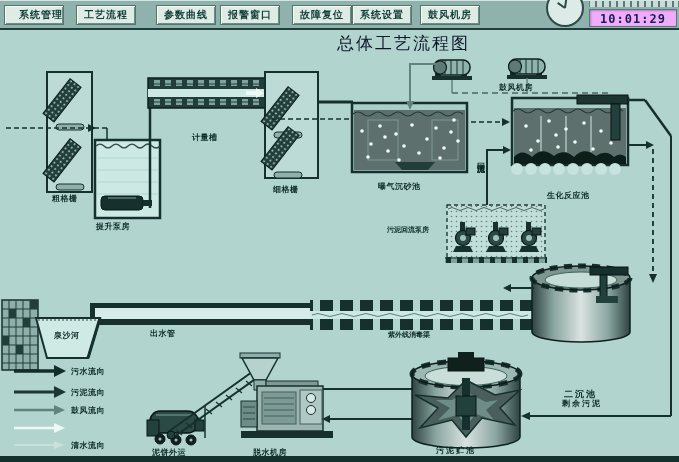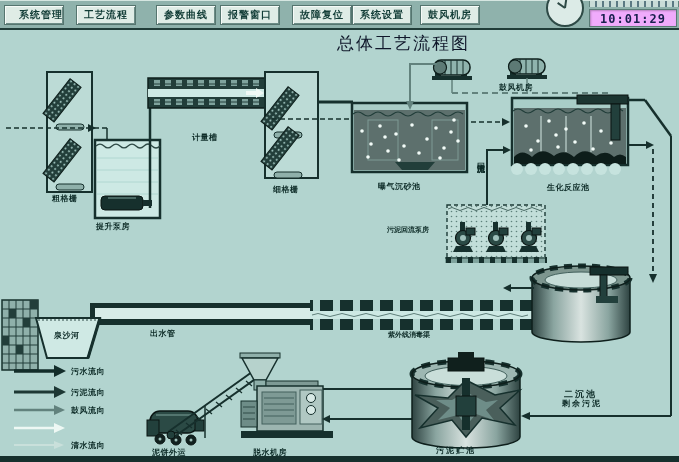--- a/index.html
+++ b/index.html
@@ -371,21 +371,21 @@
   </svg>
 
   <div class="title">总体工艺流程图</div>
 
   <div class="lbl" style="left:52px;top:193px;">粗格栅</div>
   <div class="lbl" style="left:96px;top:221px;font-family:Liberation Mono, monospace;">提升泵房</div>
   <div class="lbl" style="left:192px;top:121px;margin-top:11px;">计量槽</div>
   <div class="lbl" style="left:273px;top:184px;">细格栅</div>
   <div class="lbl" style="left:378px;top:181px;">曝气沉砂池</div>
   <div class="lbl" style="left:488px;top:82px;padding-left:11px;">鼓风机房</div>
-  <div class="lbl" style="left:547px;top:182px;font-family:Liberation Serif, serif;">生化反应池</div>
+  <div class="lbl" style="left:547px;top:190px;font-family:Liberation Serif, serif;">生化反应池</div>
   <div class="lbl lbl-sm" style="left:387px;top:225px;">污泥回流泵房</div>
   <div class="lbl lbl-vert" style="left:474px;top:156px;">回流污泥</div>
   <div class="lbl lbl-lg" style="left:564px;top:344px;margin-top:44px;">二沉池</div>
   <div class="lbl" style="left:150px;top:328px;">出水管</div>
   <div class="lbl lbl-sm" style="left:388px;top:330px;">紫外线消毒渠</div>
   <div class="lbl" style="left:54px;top:330px;">泉沙河</div>
   <div class="lbl" style="left:152px;top:447px;">泥饼外运</div>
   <div class="lbl" style="left:253px;top:447px;">脱水机房</div>
   <div class="lbl lbl-sp" style="left:436px;top:445px;">污泥贮池</div>
   <div class="lbl lbl-sp" style="left:562px;top:398px;">剩余污泥</div>

